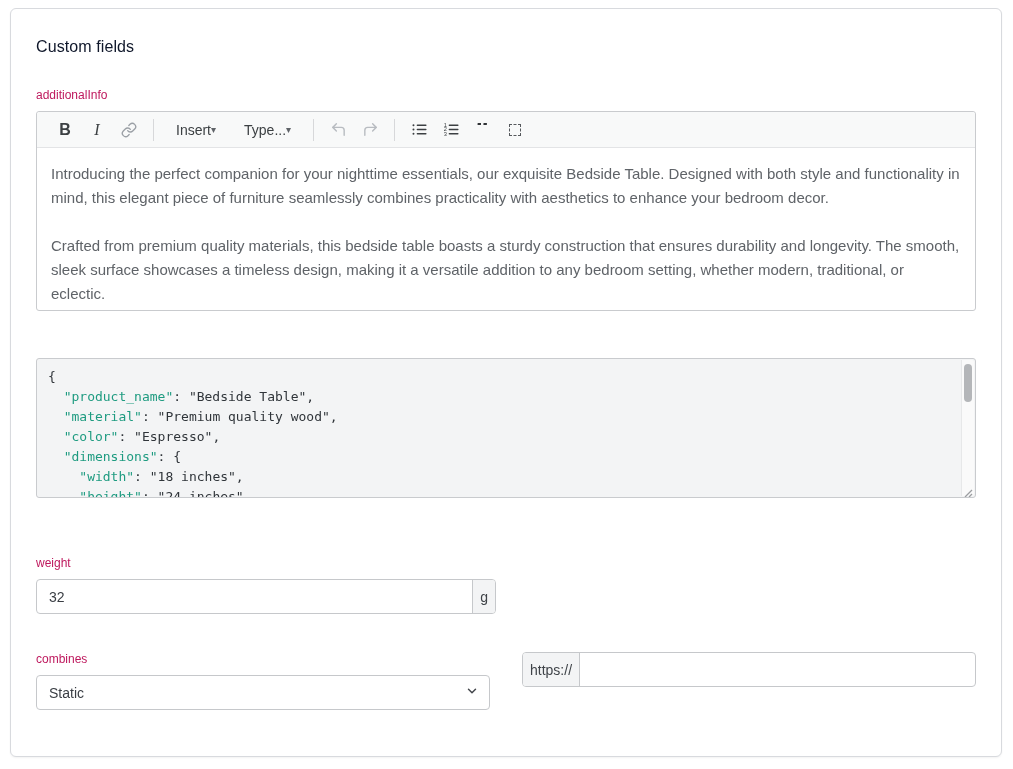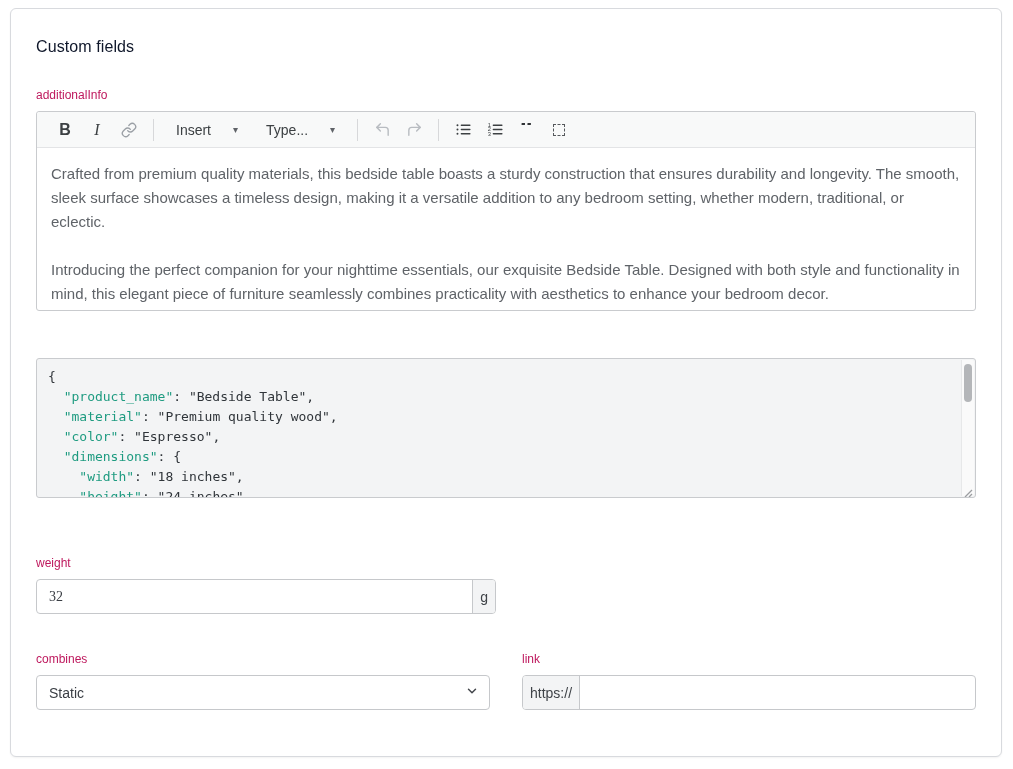--- a/index.html
+++ b/index.html
@@ -75,21 +75,21 @@
   .tb-btn.disabled { color: #b8bcc1; }
   .tb-btn svg { display: block; }
   .tb-divider {
     width: 1px; height: 22px;
     background: #d7d8da;
     margin: 0 8px;
   }
   .tb-dd {
     display: inline-flex;
     align-items: center;
-    gap: 22px;
+    gap: 0;
     font-size: 14px;
     color: #3c4043;
     background: none; border: none;
     margin: 0 8px;
     height: 24px;
     cursor: pointer;
   }
   .caret { font-size: 10px; color: #5f6368; line-height: 1; }
   .quote-glyph {
     font-family: "DejaVu Serif", serif;
@@ -176,21 +176,21 @@
     overflow: hidden;
   }
   .input-group input {
     flex: 1;
     min-width: 0;
     border: none;
     outline: none;
     padding: 0 12px;
     font-size: 14px;
     color: #3a3e44;
-    font-family: Liberation Serif, serif;
+    font-family: Liberation Sans, sans-serif;
     background: transparent;
   }
   .addon {
     display: flex;
     align-items: center;
     padding: 0 7px;
     background: #f3f4f5;
     font-size: 14px;
     color: #3f4348;
   }
@@ -291,22 +291,22 @@
         </span>
       </button>
       <button class="tb-btn">
         <span class="quote-glyph">“</span>
       </button>
       <button class="tb-btn">
         <span class="dashed-square"></span>
       </button>
     </div>
     <div class="rte-content">
+      <p>Introducing the perfect companion for your nighttime essentials, our exquisite Bedside Table. Designed with both style and functionality in mind, this elegant piece of furniture seamlessly combines practicality with aesthetics to enhance your bedroom decor.</p>
       <p>Crafted from premium quality materials, this bedside table boasts a sturdy construction that ensures durability and longevity. The smooth, sleek surface showcases a timeless design, making it a versatile addition to any bedroom setting, whether modern, traditional, or eclectic.</p>
-      <p>Introducing the perfect companion for your nighttime essentials, our exquisite Bedside Table. Designed with both style and functionality in mind, this elegant piece of furniture seamlessly combines practicality with aesthetics to enhance your bedroom decor.</p>
     </div>
   </div>
 
   <div class="code-editor">
     <div class="code-lines" id="specs-code"><div class="code-line"><span style="color: rgb(48, 53, 58);">{</span></div><div class="code-line"><span style="color: rgb(48, 53, 58);">  </span><span style="color: rgb(30, 155, 128);">"product_name"</span><span style="color: rgb(48, 53, 58);">: </span><span style="color: rgb(48, 53, 58);">"Bedside Table"</span><span style="color: rgb(48, 53, 58);">,</span></div><div class="code-line"><span style="color: rgb(48, 53, 58);">  </span><span style="color: rgb(30, 155, 128);">"material"</span><span style="color: rgb(48, 53, 58);">: </span><span style="color: rgb(48, 53, 58);">"Premium quality wood"</span><span style="color: rgb(48, 53, 58);">,</span></div><div class="code-line"><span style="color: rgb(48, 53, 58);">  </span><span style="color: rgb(30, 155, 128);">"color"</span><span style="color: rgb(48, 53, 58);">: </span><span style="color: rgb(48, 53, 58);">"Espresso"</span><span style="color: rgb(48, 53, 58);">,</span></div><div class="code-line"><span style="color: rgb(48, 53, 58);">  </span><span style="color: rgb(30, 155, 128);">"dimensions"</span><span style="color: rgb(48, 53, 58);">: {</span></div><div class="code-line"><span style="color: rgb(48, 53, 58);">    </span><span style="color: rgb(30, 155, 128);">"width"</span><span style="color: rgb(48, 53, 58);">: </span><span style="color: rgb(48, 53, 58);">"18 inches"</span><span style="color: rgb(48, 53, 58);">,</span></div><div class="code-line"><span style="color: rgb(48, 53, 58);">    </span><span style="color: rgb(30, 155, 128);">"height"</span><span style="color: rgb(48, 53, 58);">: </span><span style="color: rgb(48, 53, 58);">"24 inches"</span><span style="color: rgb(48, 53, 58);">,</span></div></div>
     <div class="scroll-track">
       <div class="scroll-thumb"></div>
     </div>
     <span class="resize-handle">
       <svg width="11" height="11" viewBox="0 0 11 11" stroke="#9b9da0" stroke-width="1.3">
@@ -334,19 +334,18 @@
           <option>Static</option>
         </select>
         <span class="select-chevron">
           <svg width="14" height="14" viewBox="0 0 24 24" fill="none" stroke="currentColor" stroke-width="2.5" stroke-linecap="round" stroke-linejoin="round">
               <polyline points="6 9 12 15 18 9"></polyline>
             </svg>
         </span>
       </div>
     </div>
     <div>
-      <label class="field-label">link</label>
       <div class="input-group">
         <span class="addon left">https://</span>
       </div>
     </div>
   </div>
 </div>
 
 </body></html>

